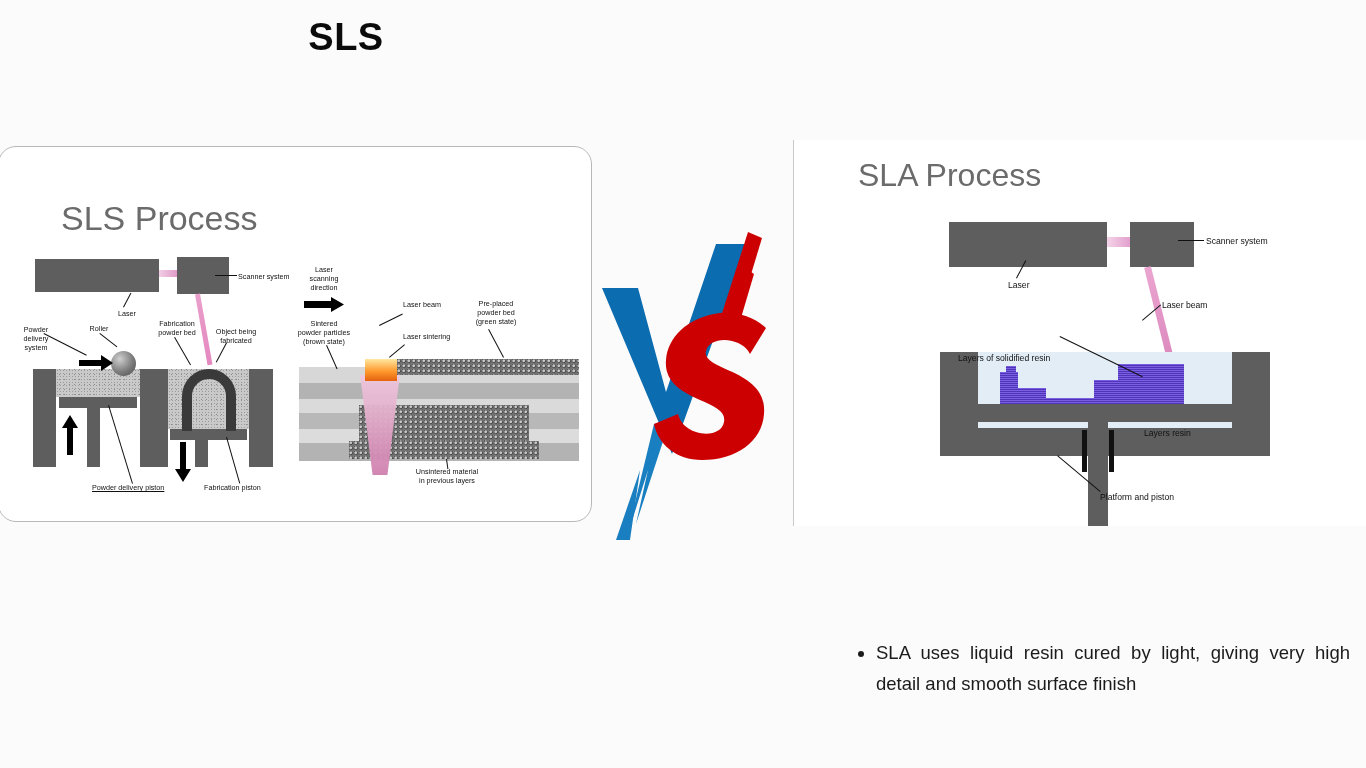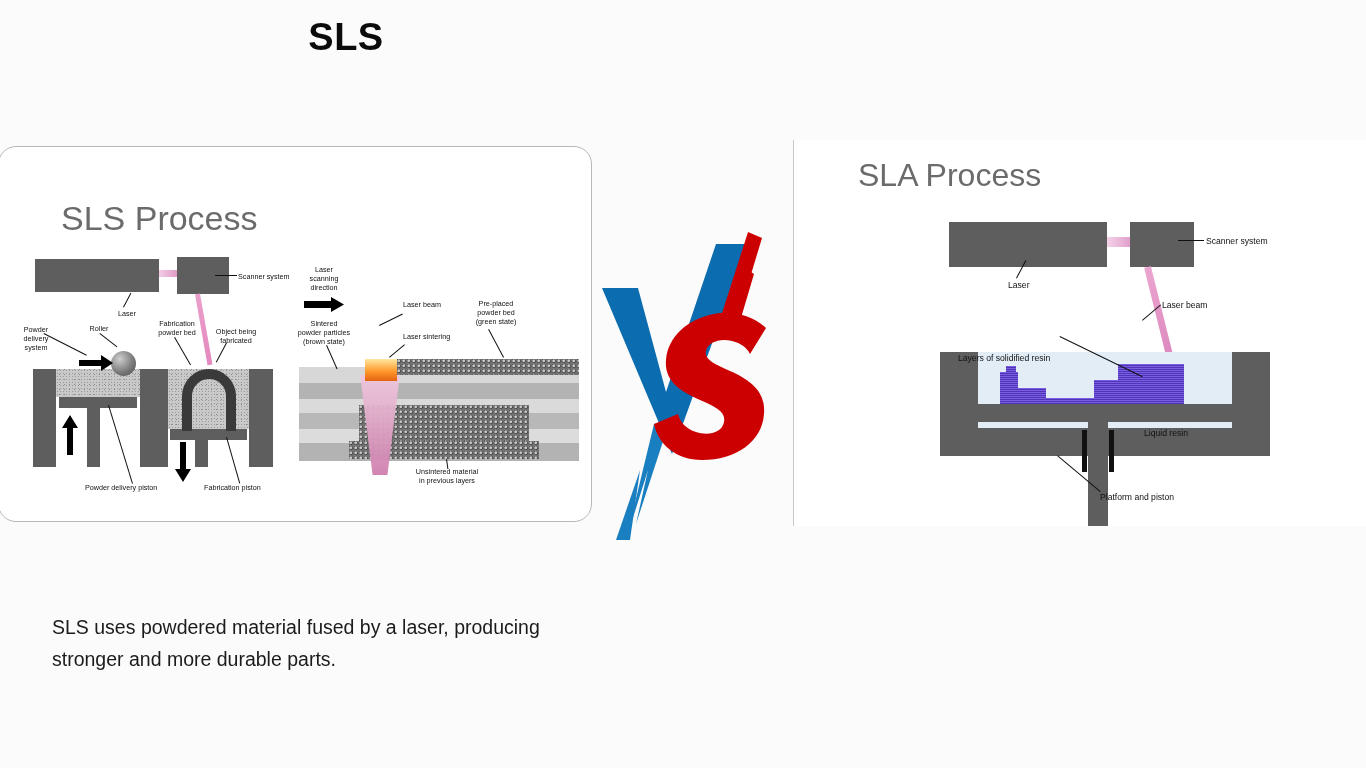--- a/index.html
+++ b/index.html
@@ -182,21 +182,21 @@
       <div class="leader" style="left:101px; top:186px; width:22px; transform:rotate(38deg);"></div>
 
       <div class="lbl c" style="left:148px; top:172px; width:60px;">Fabrication
 powder bed</div>
       <div class="leader" style="left:176px; top:190px; width:32px; transform:rotate(60deg);"></div>
 
       <div class="lbl c" style="left:208px; top:180px; width:58px;">Object being
 fabricated</div>
       <div class="leader" style="left:228px; top:196px; width:22px; transform:rotate(118deg);"></div>
 
-      <div class="lbl" style="left:86px; top:336px;">Powder delivery piston</div>
+      <div class="lbl" style="left:93px; top:336px;text-decoration:underline;">Powder delivery piston</div>
       <div class="leader" style="left:110px; top:258px; width:82px; transform:rotate(73deg);"></div>
 
       <div class="lbl" style="left:205px; top:336px;">Fabrication piston</div>
       <div class="leader" style="left:228px; top:290px; width:48px; transform:rotate(74deg);"></div>
     </div>
 
     <div>
 
       <div style="position:absolute; left:300px; top:220px; width:280px; height:16px; background:#d7d7d7;"></div>
       <div style="position:absolute; left:300px; top:236px; width:280px; height:16px; background:#b3b3b3;"></div>
@@ -309,22 +309,26 @@
     <div class="purple-stack" style="left:300px; top:240px; width:28px; height:24px;"></div>
 
     <div class="box-gray" style="left:184px; top:264px; width:256px; height:18px;"></div>
     <div class="box-gray" style="left:294px; top:282px; width:20px; height:104px;"></div>
     <div style="position:absolute; left:288px; top:290px; width:5px; height:42px; background:#111;"></div>
     <div style="position:absolute; left:315px; top:290px; width:5px; height:42px; background:#111;"></div>
 
     <div class="lbl lbl-big" style="left:164px; top:185px;margin-top:28px;">Layers of solidified resin</div>
     <div class="leader" style="left:266px; top:196px; width:92px; transform:rotate(26deg);"></div>
 
-    <div class="lbl lbl-big" style="left:350px; top:288px;">Liquid resin</div>
+    <div class="lbl lbl-big" style="left:350px; top:288px;">Layers resin</div>
 
     <div class="lbl lbl-big" style="left:306px; top:352px;">Platform and piston</div>
     <div class="leader" style="left:306px; top:352px; width:56px; transform:rotate(-140deg);"></div>
   </div>
 
-  <div class="caption-left">SLS uses powdered material fused by a laser, producing stronger and more durable parts.</div>
-
+
+  <div class="caption-right">
+    <ul>
+      <li>SLA uses liquid resin cured by light, giving very high detail and smooth surface finish</li>
+    </ul>
+  </div>
 
 </div>
 
 </body></html>

